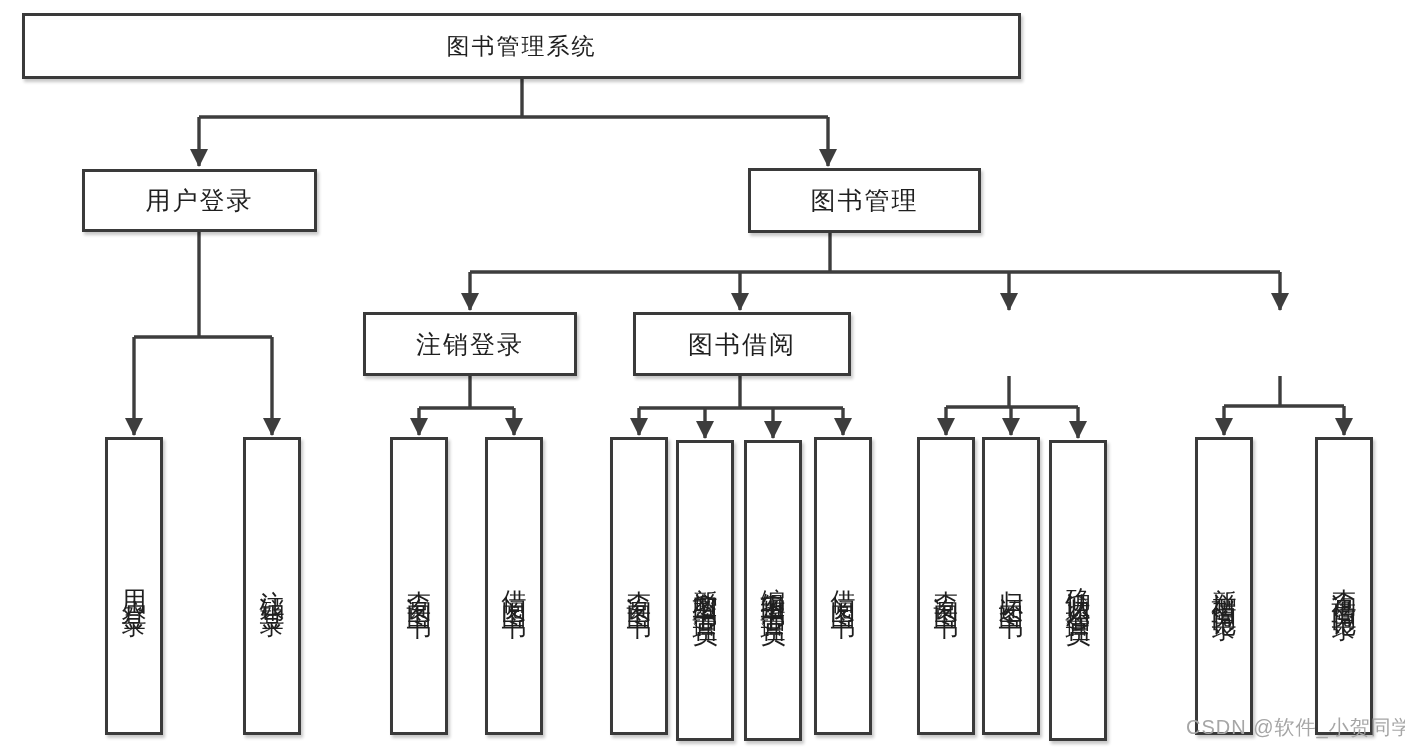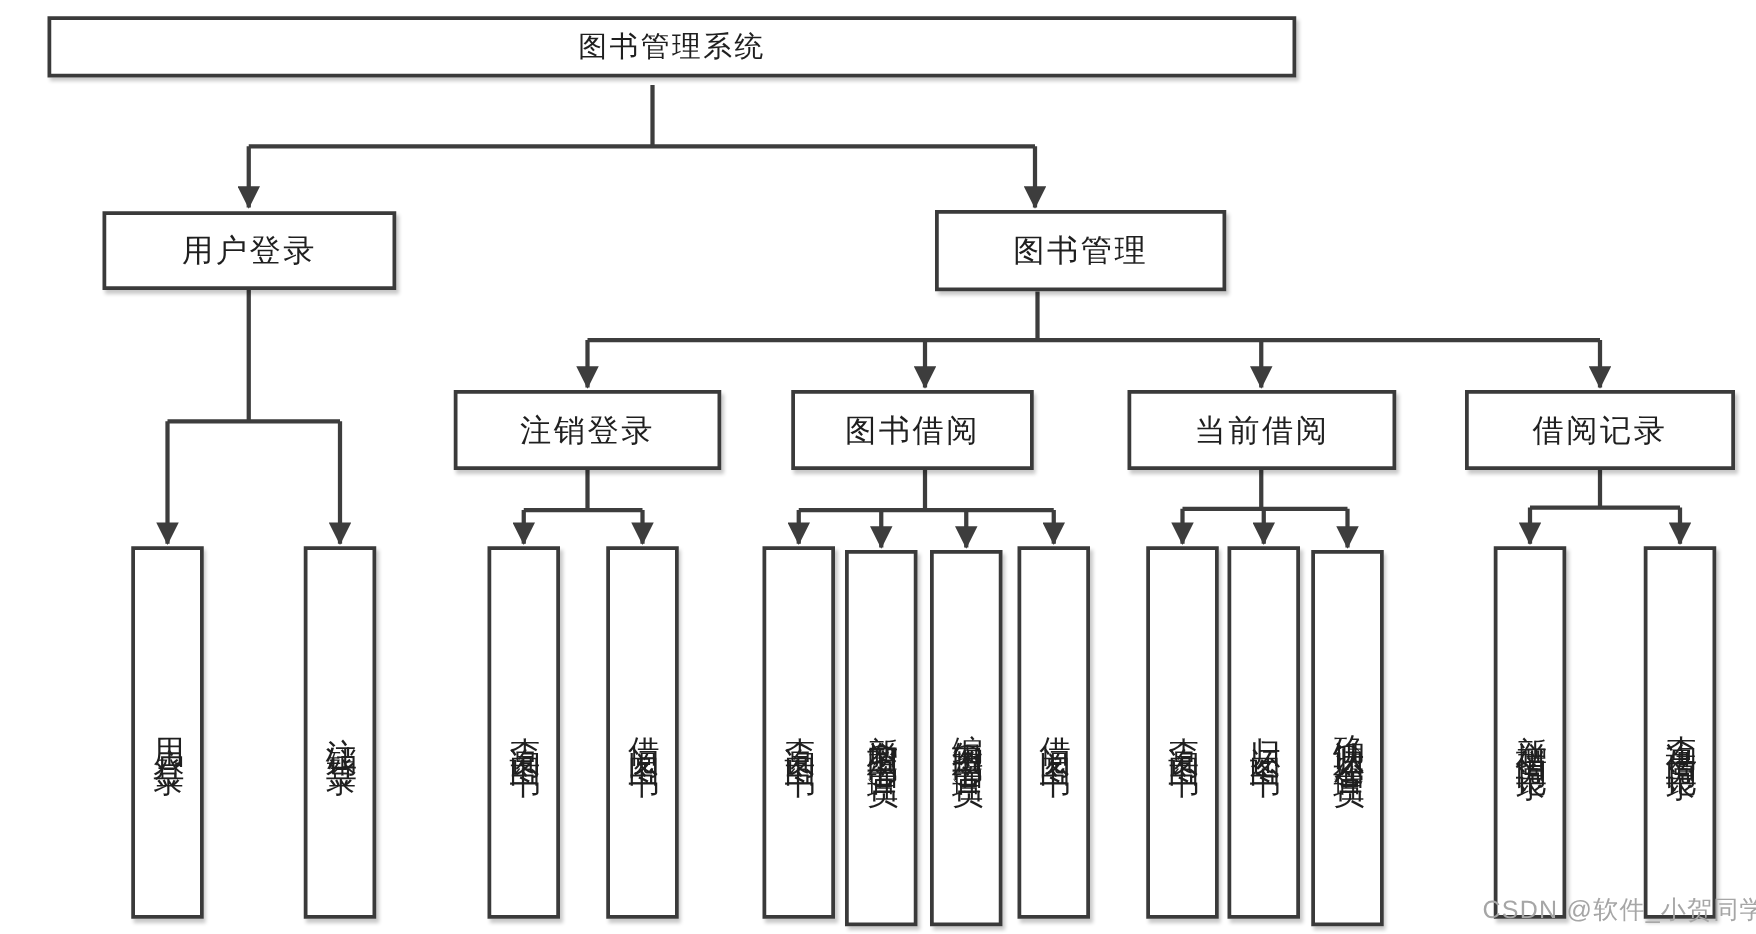--- a/index.html
+++ b/index.html
@@ -97,29 +97,27 @@
     <path d="M946,407 V435" marker-end="url(#arrow)"></path>
     <path d="M1011,407 V435" marker-end="url(#arrow)"></path>
     <path d="M1078,407 V438" marker-end="url(#arrow)"></path>
 
     <path d="M1280,376 V406"></path>
     <path d="M1224,406 H1344"></path>
     <path d="M1224,406 V435" marker-end="url(#arrow)"></path>
     <path d="M1344,406 V435" marker-end="url(#arrow)"></path>
   </svg>
 
-  <div class="node root-node" style="left:38px; top:13px; width:999px; height:49px;">图书管理系统</div>
+  <div class="node root-node" style="left:22px; top:13px; width:999px; height:66px;">图书管理系统</div>
 
   <div class="node h-node" style="left:82px; top:169px; width:235px; height:63px;">用户登录</div>
   <div class="node h-node" style="left:713px; top:168px; width:233px; height:65px;margin-left:35px;">图书管理</div>
 
   <div class="node h-node" style="left:363px; top:312px; width:214px; height:64px;">注销登录</div>
-  <div class="node h-node" style="left:633px; top:312px; width:194px; height:64px;">图书借阅</div>
-  <div class="node h-node" style="left:902px; top:312px; width:215px; height:64px;">当前借阅</div>
-  <div class="node h-node" style="left:1172px; top:312px; width:216px; height:64px;">借阅记录</div>
+  <div class="node h-node" style="left:633px; top:312px; width:218px; height:64px;">图书借阅</div>
 
   <div class="node v-node" style="left:105px; top:437px; width:58px; height:298px;">用户登录</div>
   <div class="node v-node" style="left:243px; top:437px; width:58px; height:298px;">注销登录</div>
 
   <div class="node v-node" style="left:390px; top:437px; width:58px; height:298px;">查询图书</div>
   <div class="node v-node" style="left:485px; top:437px; width:58px; height:298px;">借阅图书</div>
 
   <div class="node v-node" style="left:610px; top:437px; width:58px; height:298px;">查询图书</div>
   <div class="node v-node" style="left:676px; top:440px; width:58px; height:301px; letter-spacing:5px;">新增图书（管理员）</div>
   <div class="node v-node" style="left:744px; top:440px; width:58px; height:301px; letter-spacing:5px;">编辑图书（管理员）</div>

